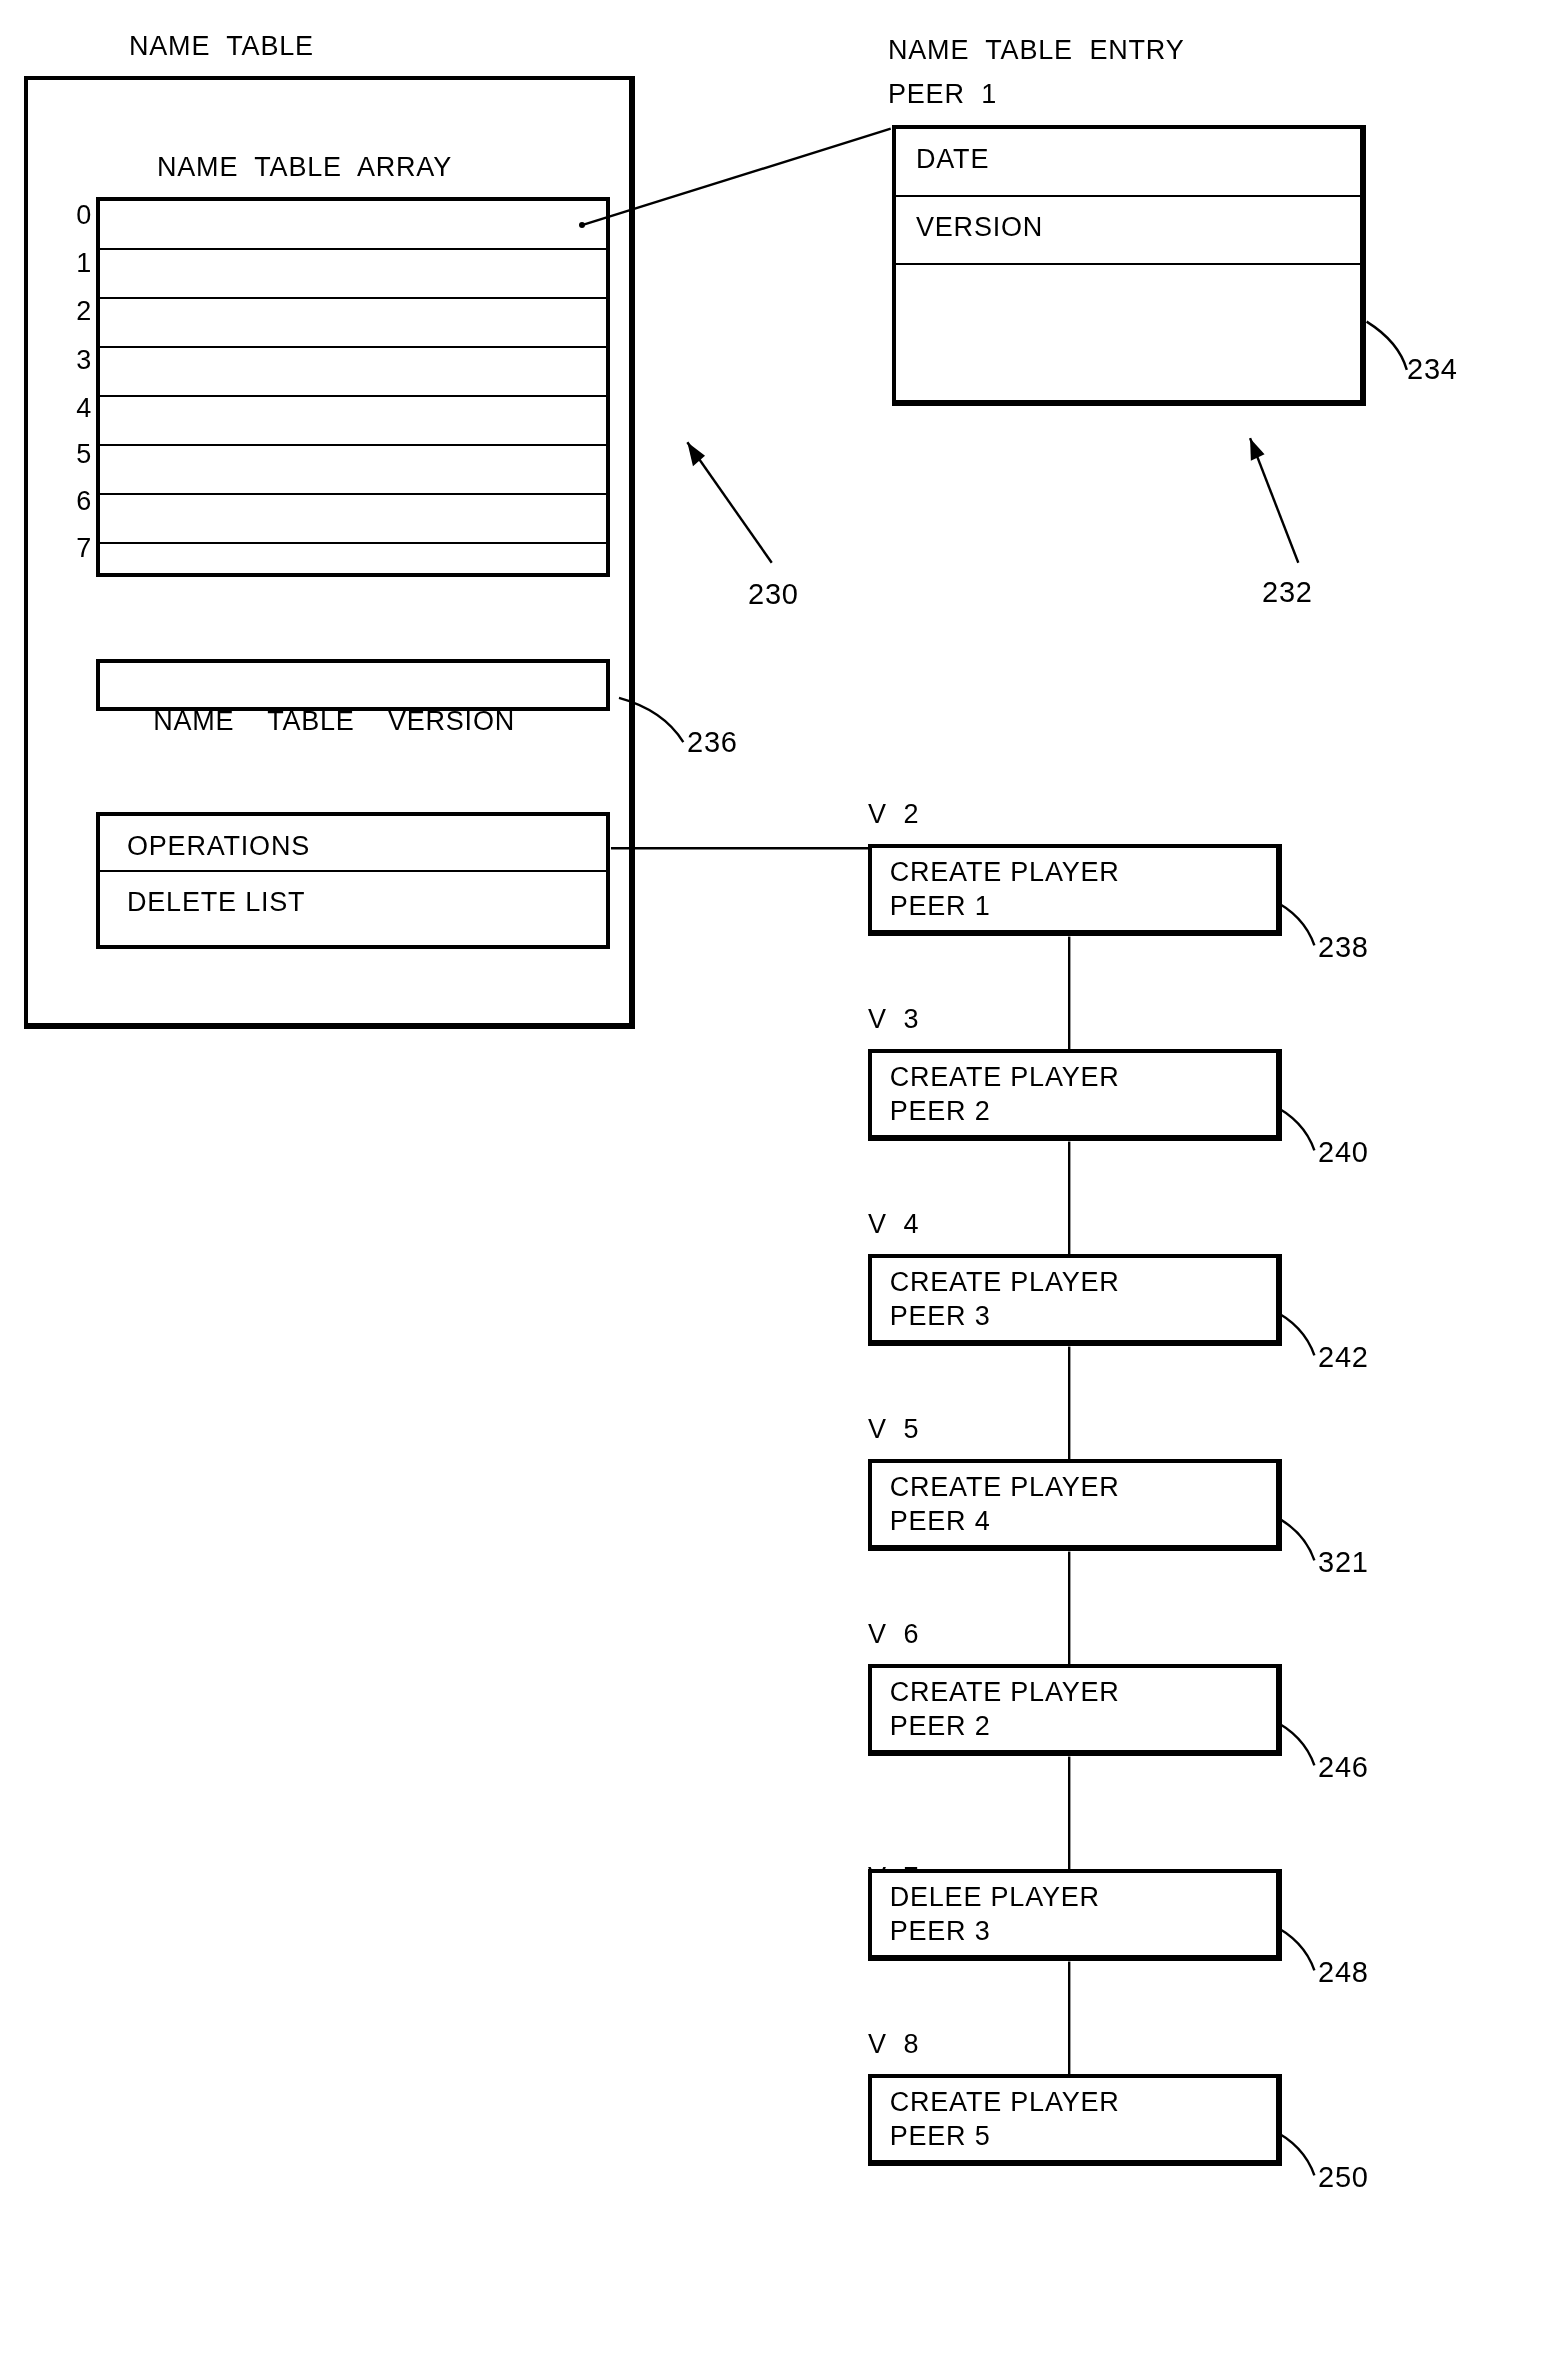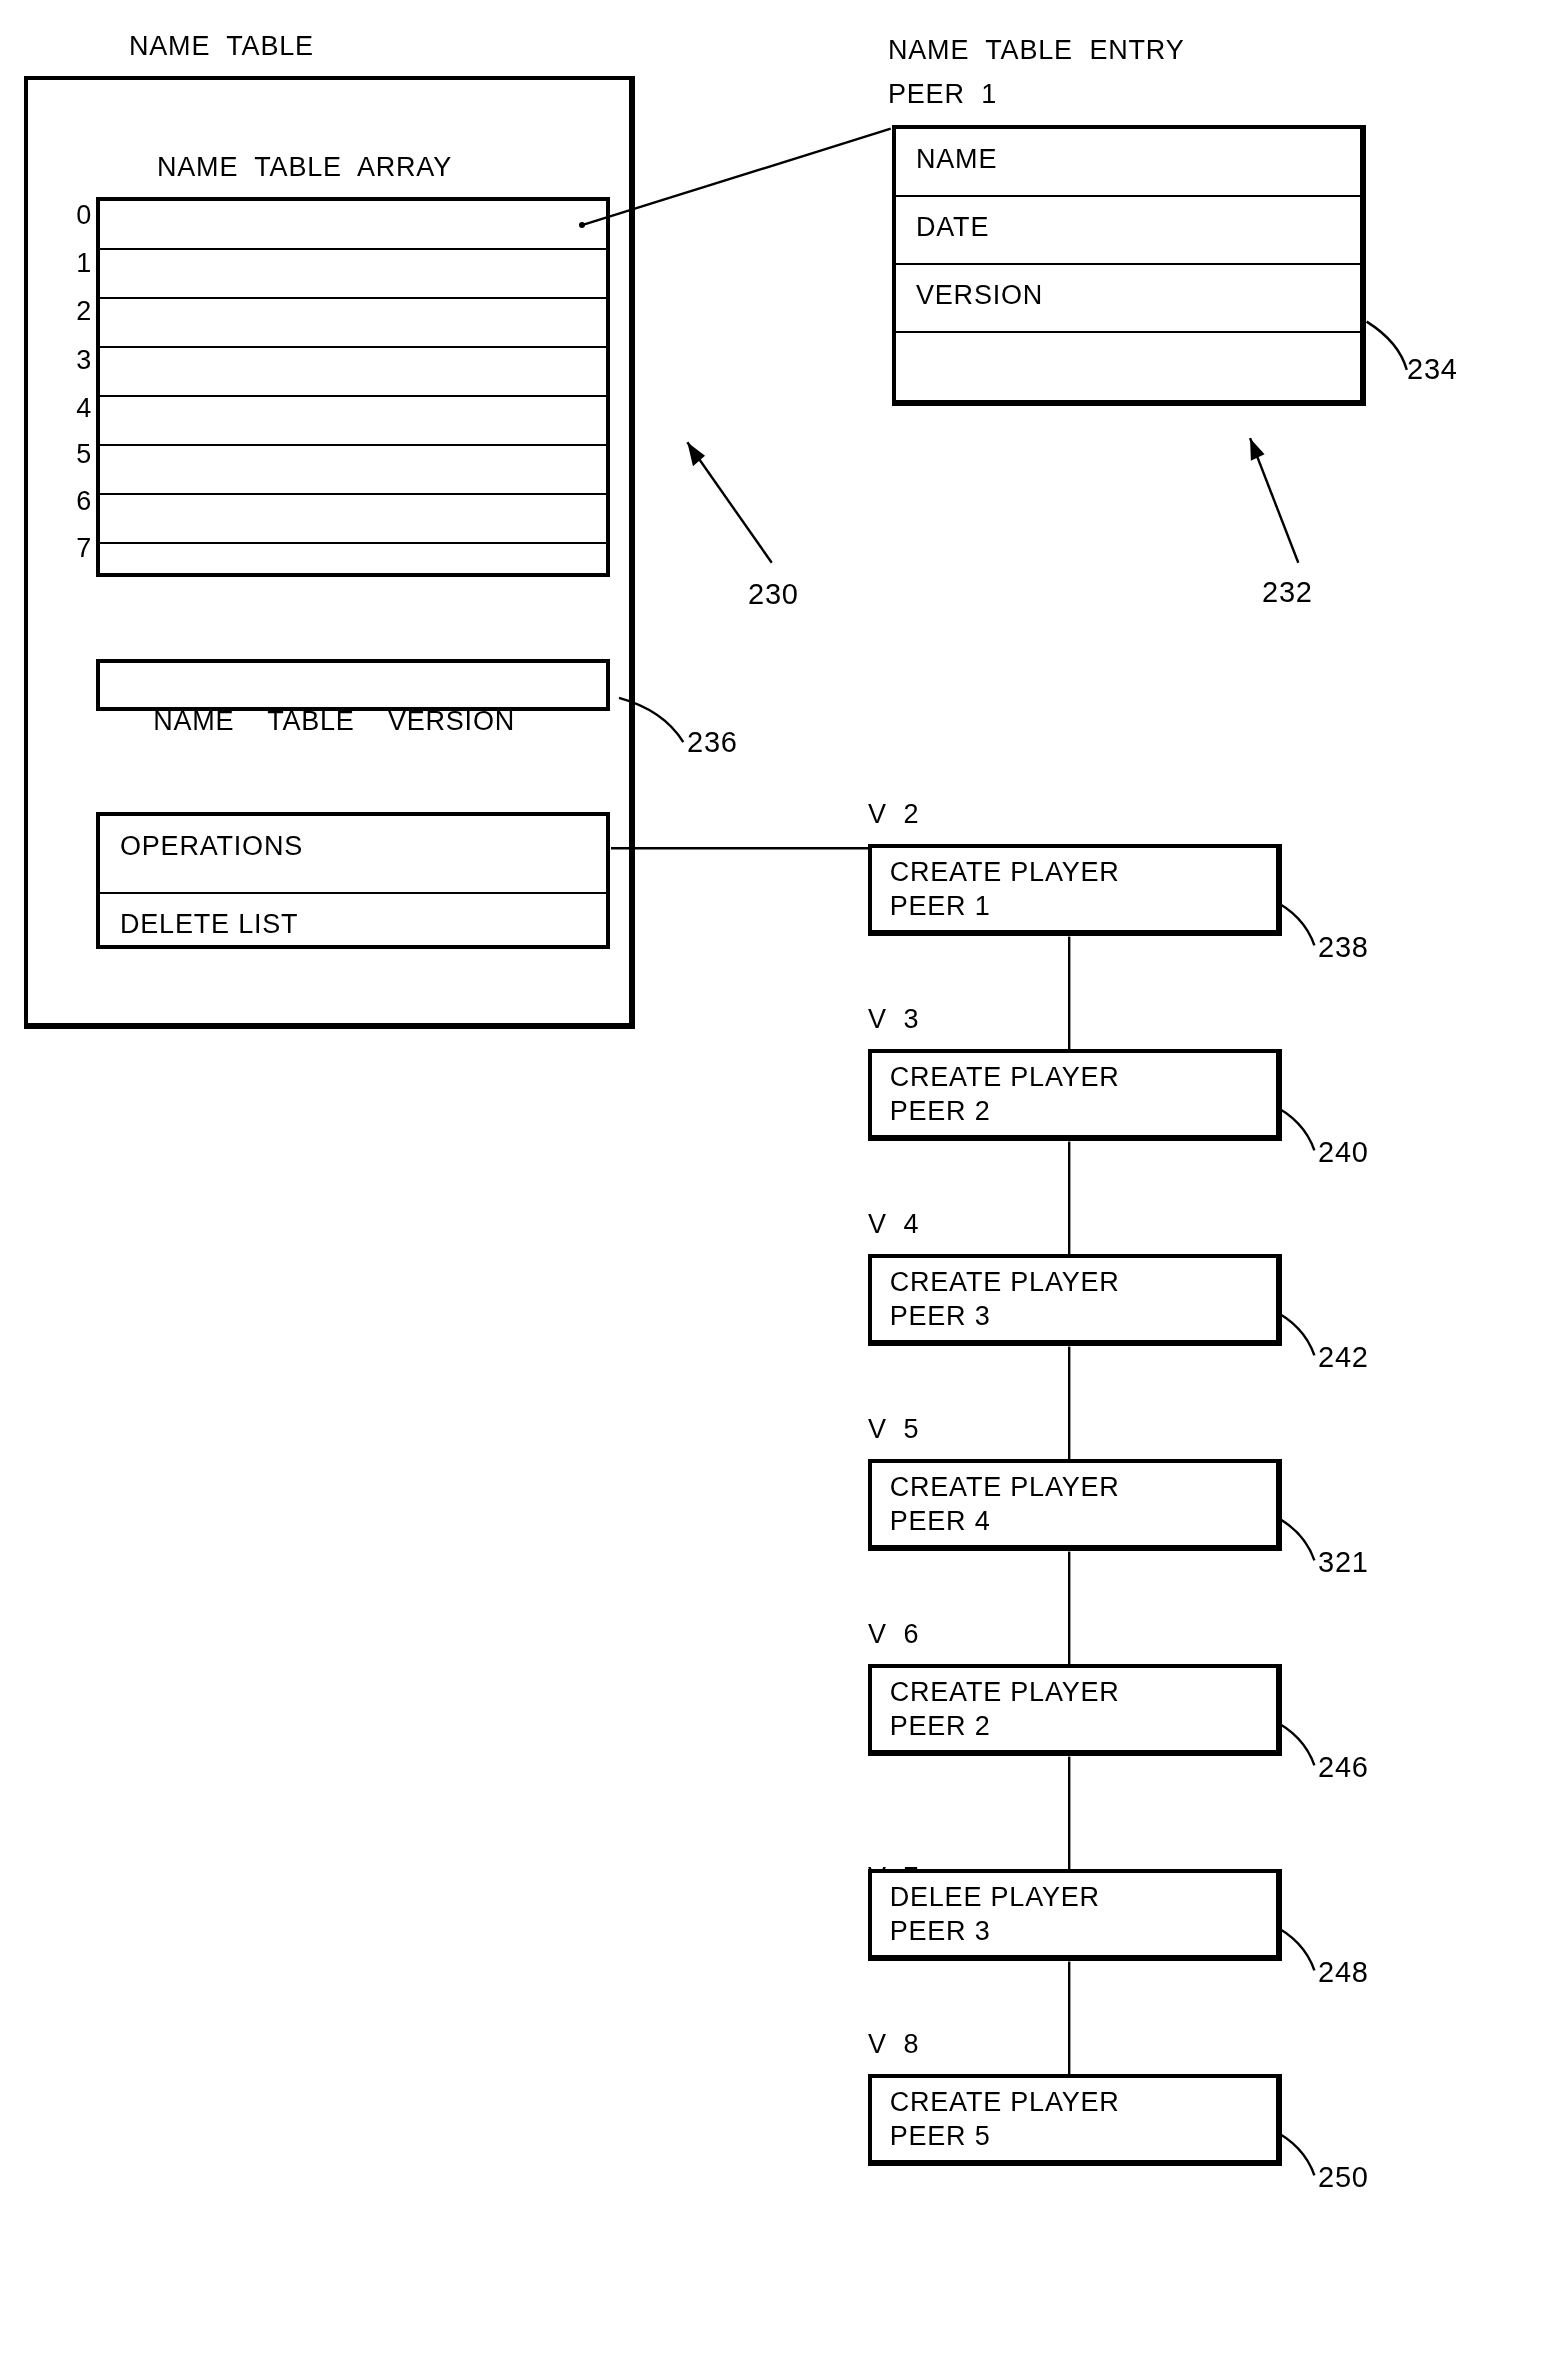--- a/index.html
+++ b/index.html
@@ -69,24 +69,24 @@
   }
   .ops-box{
     left:96px; top:812px;
     width:514px; height:137px;
     border:4px solid #000;
     box-sizing:border-box;
     z-index:2;
     background:#fff;
   }
   .ops-row{
-    height:78px;
+    height:56px;
     border-bottom:2.4px solid #000;
     box-sizing:border-box;
-    padding:16px 20px 0 20px;
+    padding:16px 20px 0 27px;
   }
   .ops-row:last-child{border-bottom:none;}
   .op-node{
     left:868px;
     width:414px; height:92px;
     border:6.4px solid #000;
     border-left-width:4.8px;
     border-top-width:4.8px;
     box-sizing:border-box;
     padding:8px 0 0 17.7px;
@@ -146,23 +146,20 @@
     </div>
     <div class="ops-row">
       <span>DELETE  LIST</span>
     </div>
   </div>
 
   <div class="abs lbl" style="left:888px;top:36px;">NAME  TABLE  ENTRY</div>
   <div class="abs lbl" style="left:888px;top:80px;">PEER  1</div>
 
   <div class="abs entry-box">
-    <div class="entry-row">
-      <span>NAME</span>
-    </div>
     <div class="entry-row">
       <span>DATE</span>
     </div>
     <div class="entry-row">
       <span>VERSION</span>
     </div>
     <div class="entry-row last"></div>
   </div>
 
   <div class="abs vlbl lbl" style="top:800px;">V  2</div>

